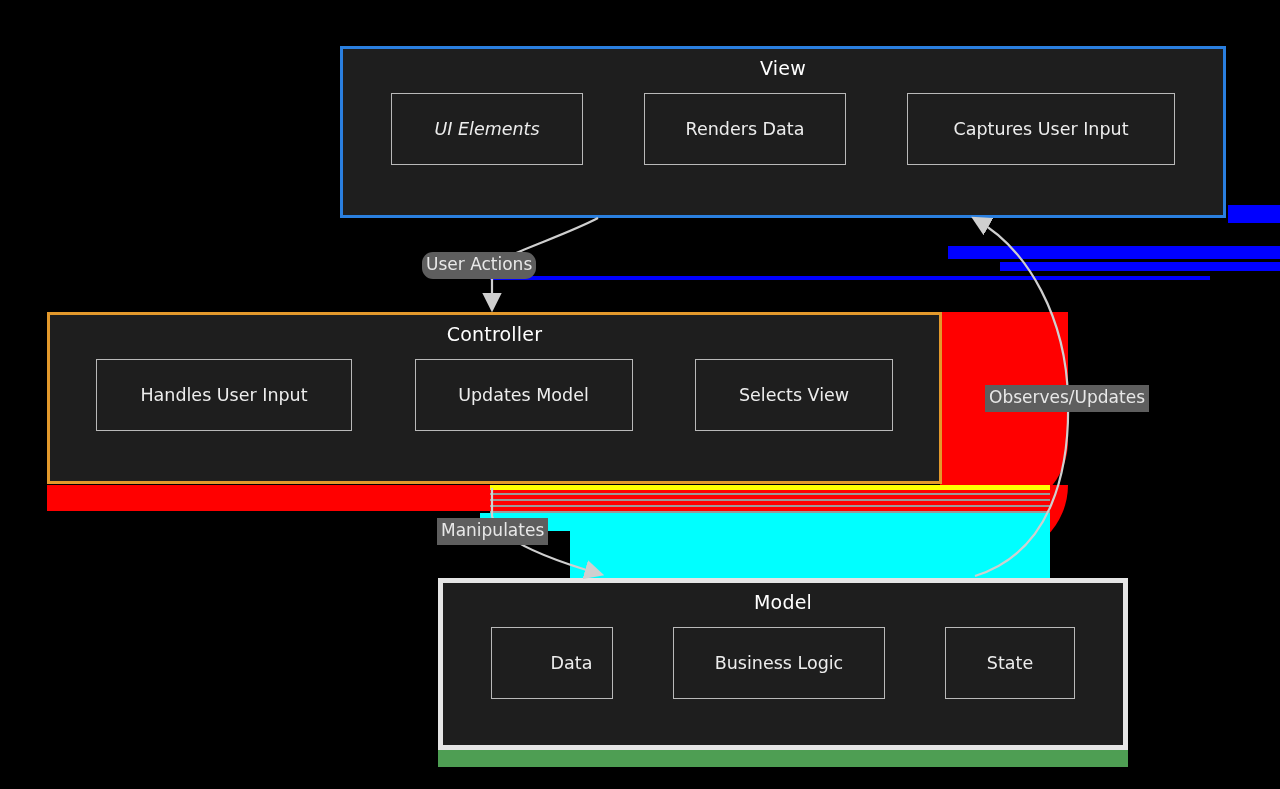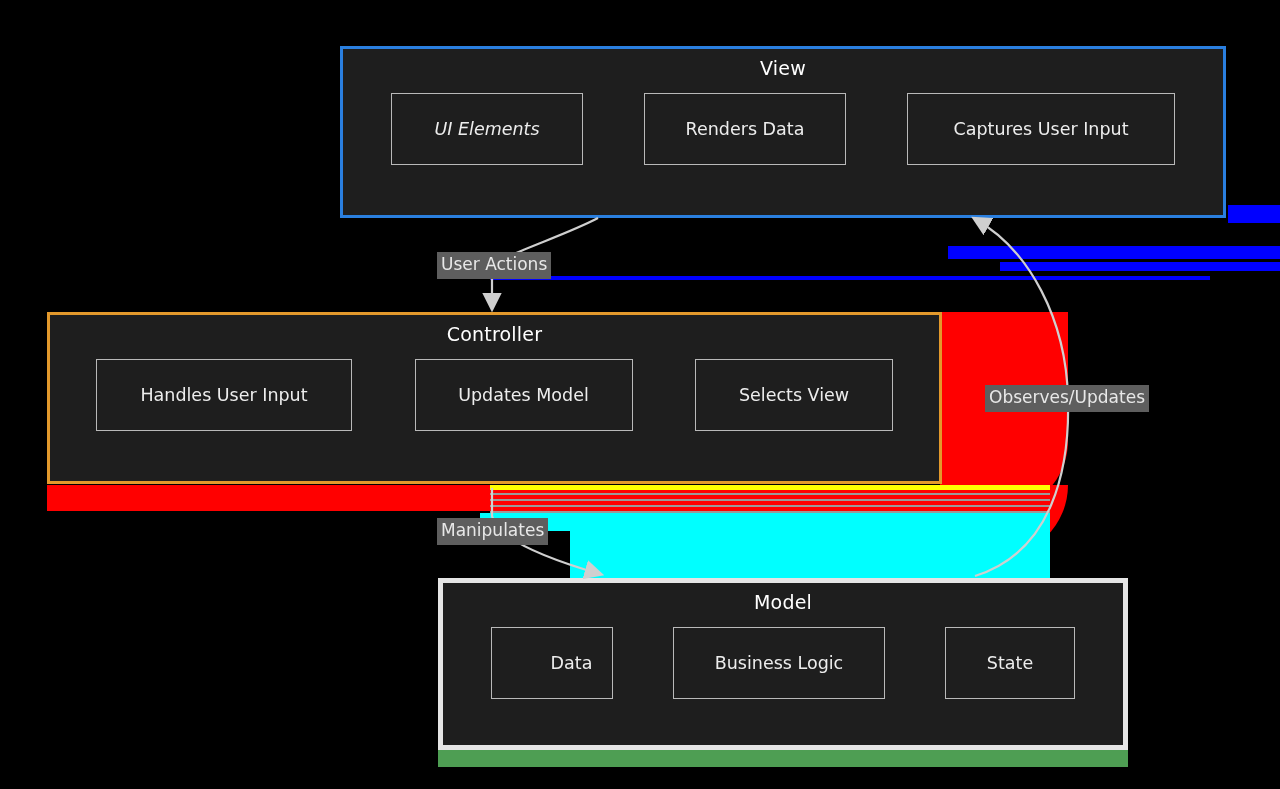--- a/index.html
+++ b/index.html
@@ -92,17 +92,17 @@
       </marker>
     </defs>
 
     <path d="M 598,218 C 560,238 500,255 492,268 L 492,308" fill="none" stroke="#cfcfcf" stroke-width="2.2" marker-end="url(#ah)"></path>
 
     <path d="M 492,488 L 492,516 C 496,538 545,558 600,574" fill="none" stroke="#cfcfcf" stroke-width="2.2" marker-end="url(#ah)"></path>
 
     <path d="M 975,576 C 1052,552 1070,470 1068,398 C 1066,320 1030,250 975,219" fill="none" stroke="#cfcfcf" stroke-width="2.2" marker-end="url(#ah)"></path>
   </svg>
 
-  <div class="edge-label" style="left:437px;top:252px;">User Actions</div>
+  <div class="edge-label" style="left:422px;top:252px;border-radius:11px;">User Actions</div>
   <div class="edge-label" style="left:437px;top:518px;">Manipulates</div>
   <div class="edge-label" style="left:985px;top:385px;">Observes/Updates</div>
 
 </div>
 
 </body></html>

